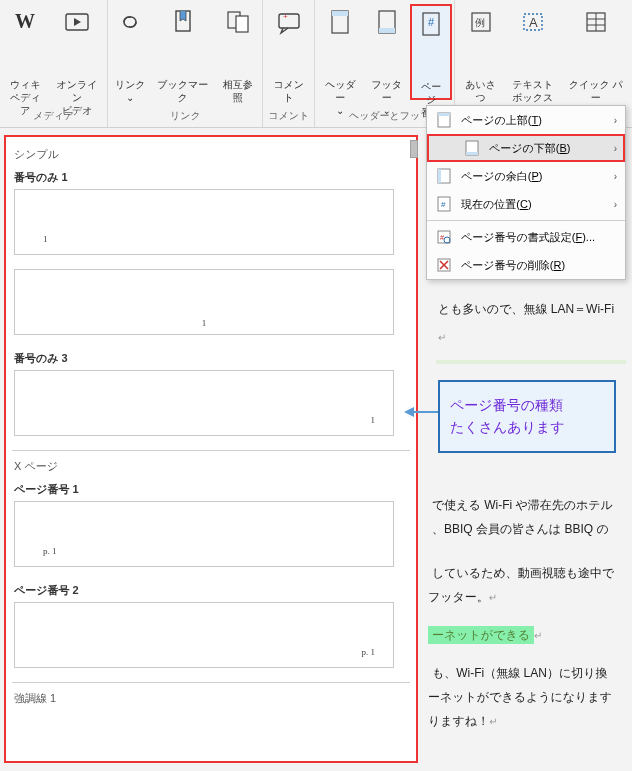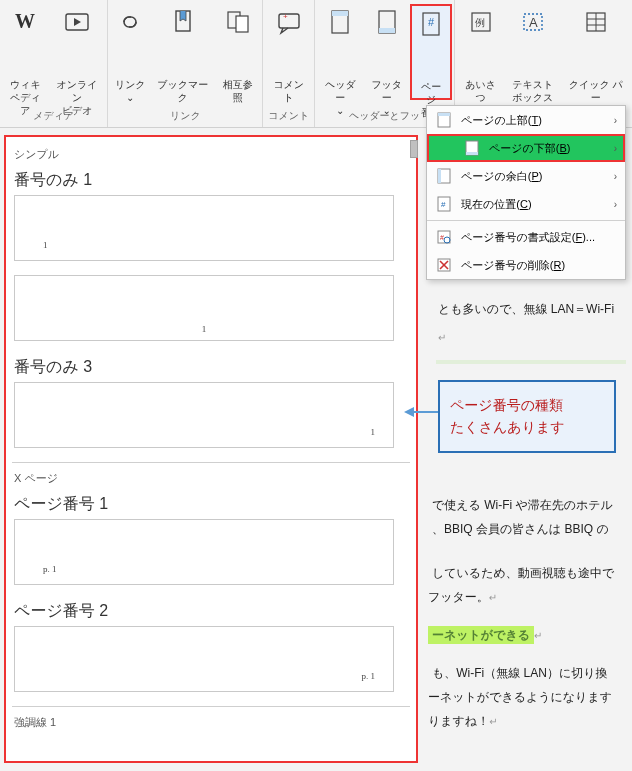--- a/index.html
+++ b/index.html
@@ -84,21 +84,21 @@
     }
     .dropdown-item {
       display: flex;
       align-items: center;
       padding: 5px 8px;
       cursor: pointer;
       font-size: 11px;
       position: relative;
     }
     .dropdown-item.highlighted {
-      background: #22c55e;
+      background: #e5e5e5;
       outline: 2px solid #e33;
       outline-offset: -2px;
       padding-left: 36px;
     }
     .dropdown-icon {
       width: 18px;
       height: 18px;
       margin-right: 8px;
       display: flex;
       align-items: center;
@@ -126,22 +126,22 @@
       overflow-y: auto;
       padding: 6px 6px;
     }
     .gallery-section {
       font-size: 11px;
       font-weight: normal;
       color: #555;
       padding: 4px 2px 6px 2px;
     }
     .gallery-item-label {
-      font-size: 16px;
-      font-weight: normal;
+      font-size: 11px;
+      font-weight: bold;
       color: #333;
       padding: 2px 2px 2px 2px;
     }
     .gallery-thumb {
       width: 380px;
       height: 66px;
       background: #fff;
       border: 1px solid #c9c9c9;
       margin: 2px 2px 14px 2px;
       position: relative;
@@ -172,41 +172,41 @@
     
     .callout {
       position: absolute;
       top: 380px;
       left: 438px;
       width: 178px;
       background: #eaf2fb;
       border: 2px solid #2a6fb5;
       padding: 12px 10px;
       font-size: 14px;
-      color: #b91c1c;
+      color: #6d28d9;
       line-height: 1.6;
     }
     .callout-arrow {
       position: absolute;
       top: 405px;
       left: 404px;
       width: 34px;
       height: 14px;
     }
     
     .bodytext {
       position: absolute;
       font-size: 12px;
       color: #222;
       line-height: 1.9;
     }
     .green-heading {
-      background: #bef264;
+      background: #86efac;
       color: #548235;
-      font-weight: bold;
+      font-weight: normal;
       padding: 2px 4px;
     }
     .ret { color: #999; font-size: 10px; }
   </style>
 </head>
 <body>
 
 <div class="ribbon">
 
   <div class="ribbon-group">

